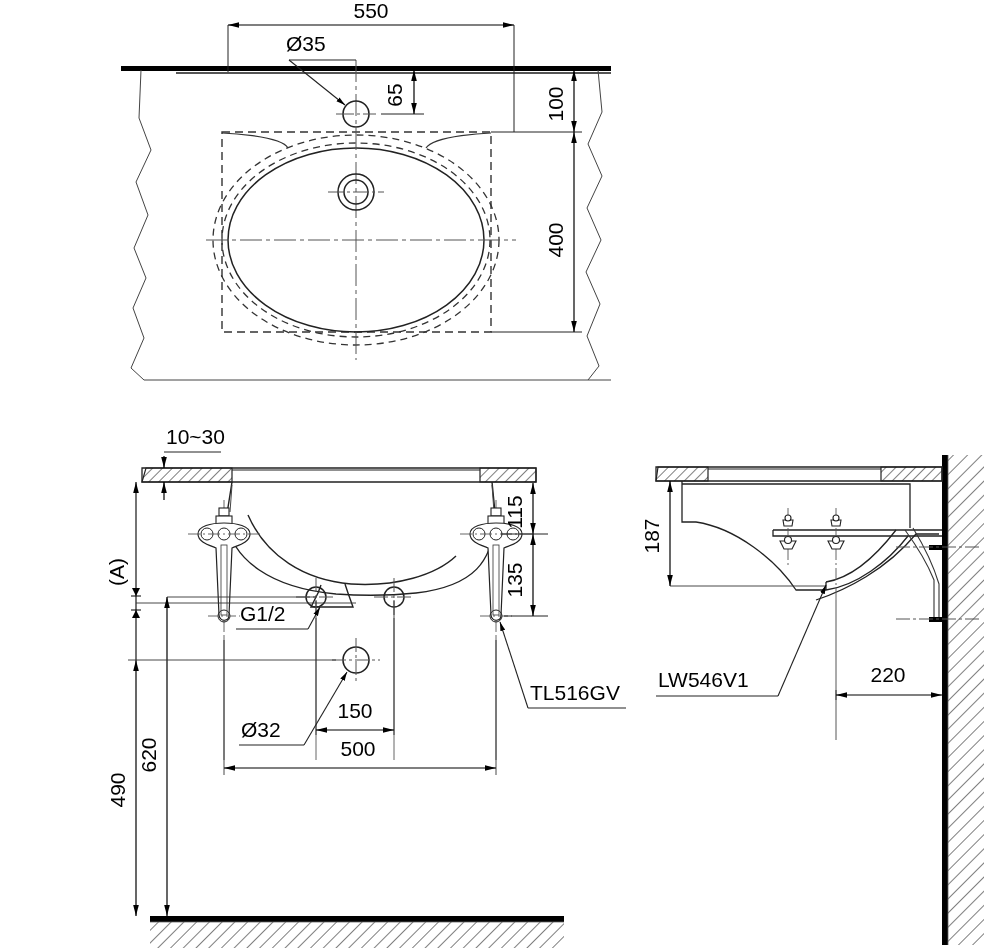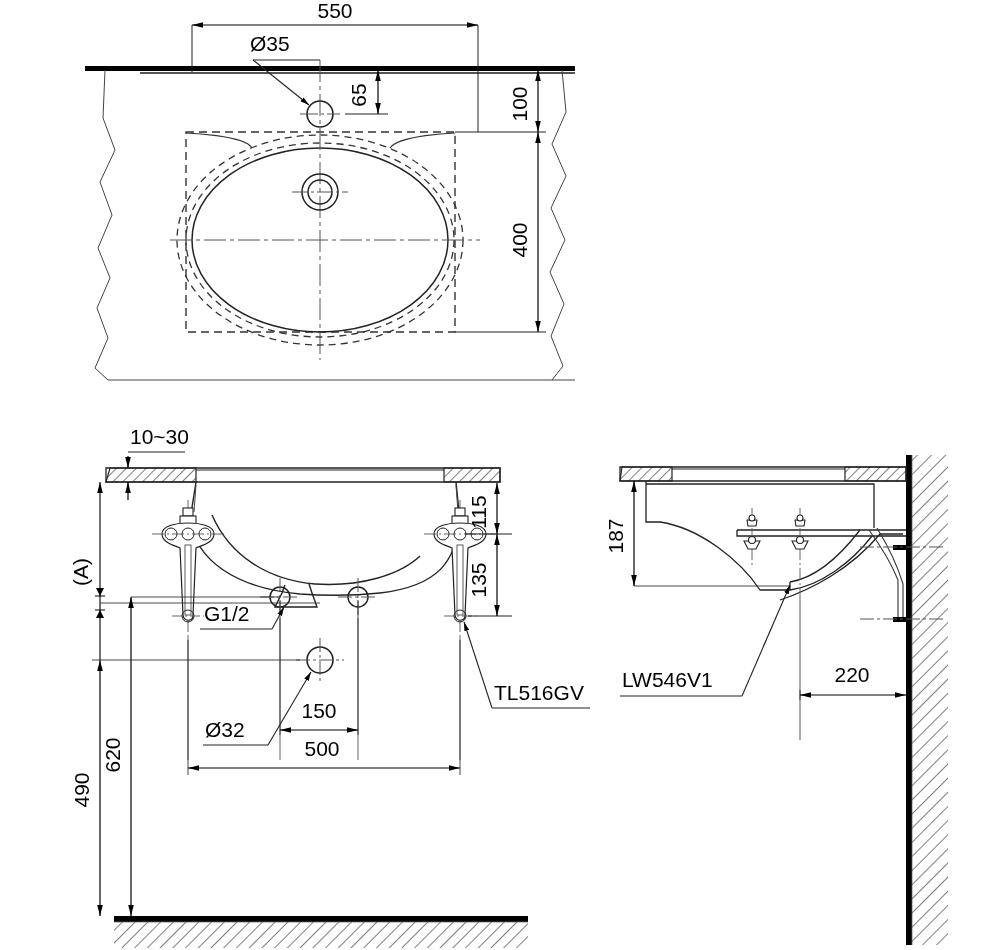--- a/index.html
+++ b/index.html
@@ -1,18 +1,18 @@
 <!DOCTYPE html>
 <html><head>
 <meta charset="utf-8">
 <title>Lavatory Installation Drawing</title>
 <style>
   html,body{margin:0;padding:0;background:#ffffff;}
   body{width:1000px;height:950px;font-family:"Liberation Sans",sans-serif;color:#000;}
-  #sheet{position:relative;width:961px;height:950px;overflow:hidden;background:#fdba74;}
+  #sheet{position:relative;width:961px;height:950px;overflow:hidden;background:#fdba74;margin-left:36px;}
   svg{display:block;}
   .dimtext{font-family:"Liberation Sans",sans-serif;font-size:21px;fill:#000;}
   .labeltext{font-family:"Liberation Sans",sans-serif;font-size:21px;fill:#000;}
   text{dominant-baseline:middle;}
 </style>
 </head>
 <body>
 
 <div id="sheet">
 <svg width="1000" height="950" viewBox="0 0 1000 950" xmlns="http://www.w3.org/2000/svg">

